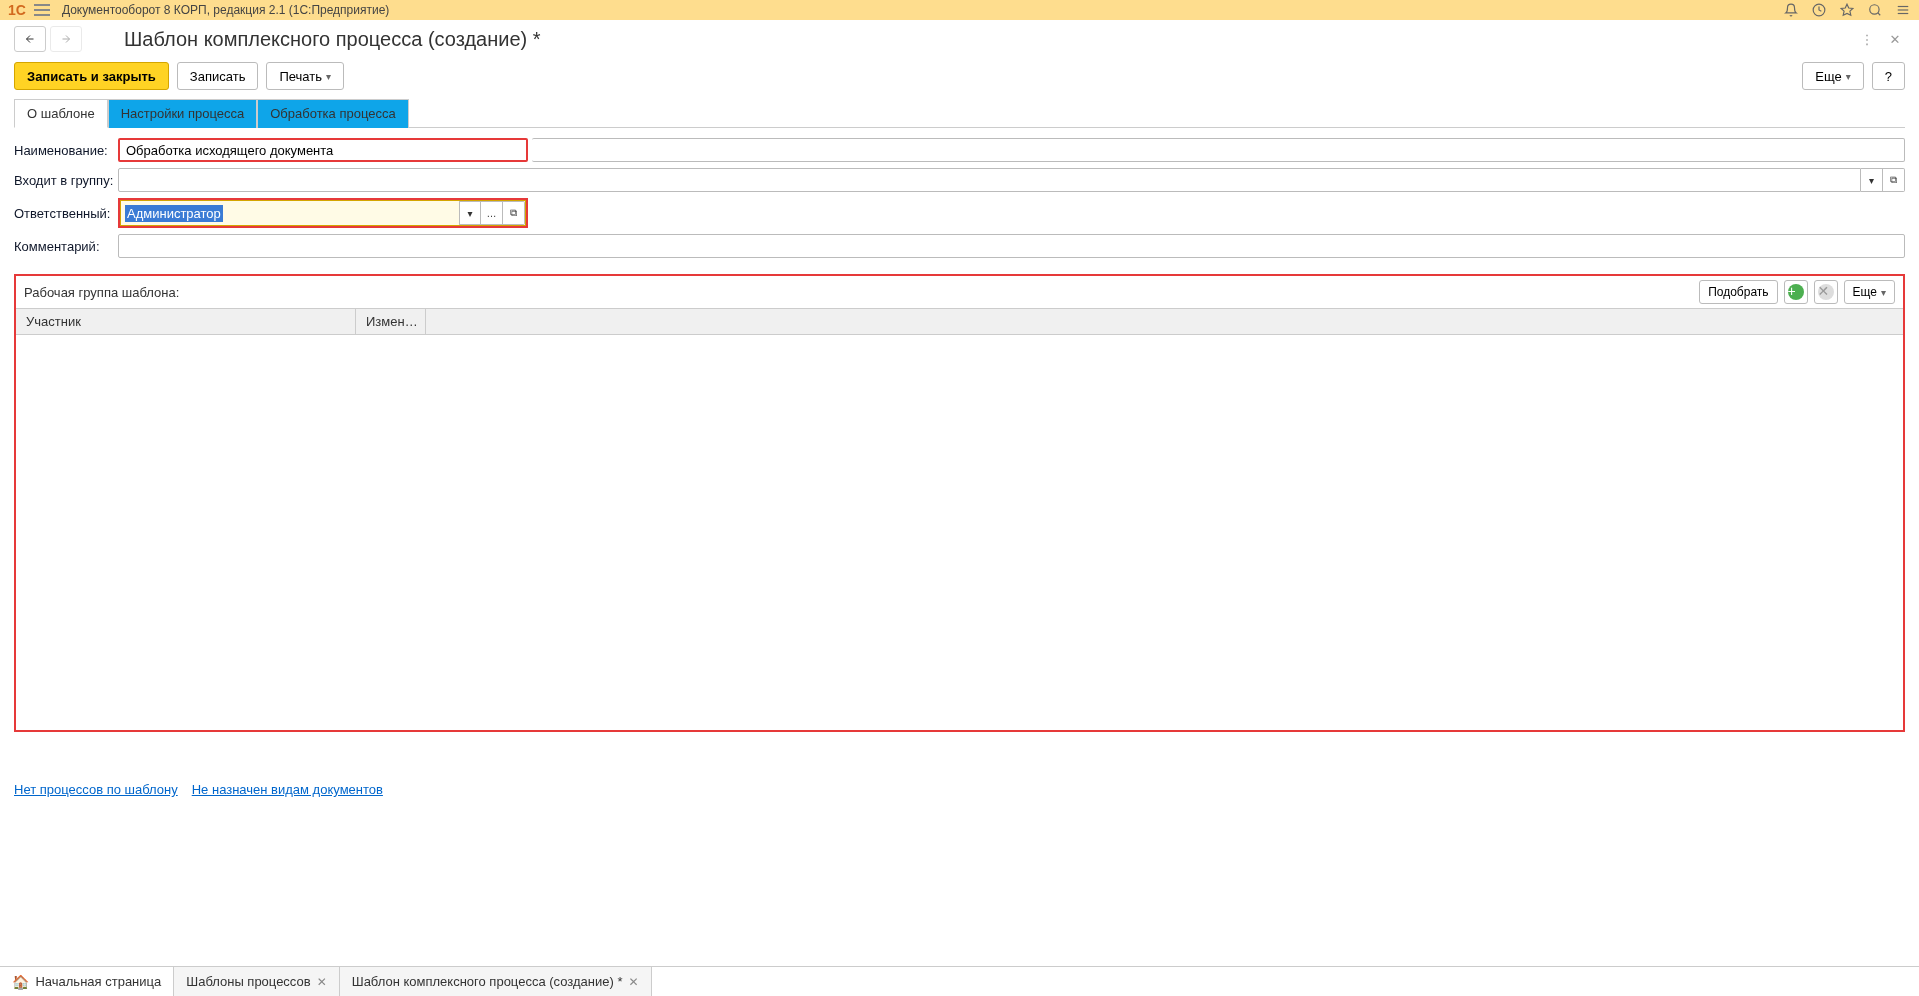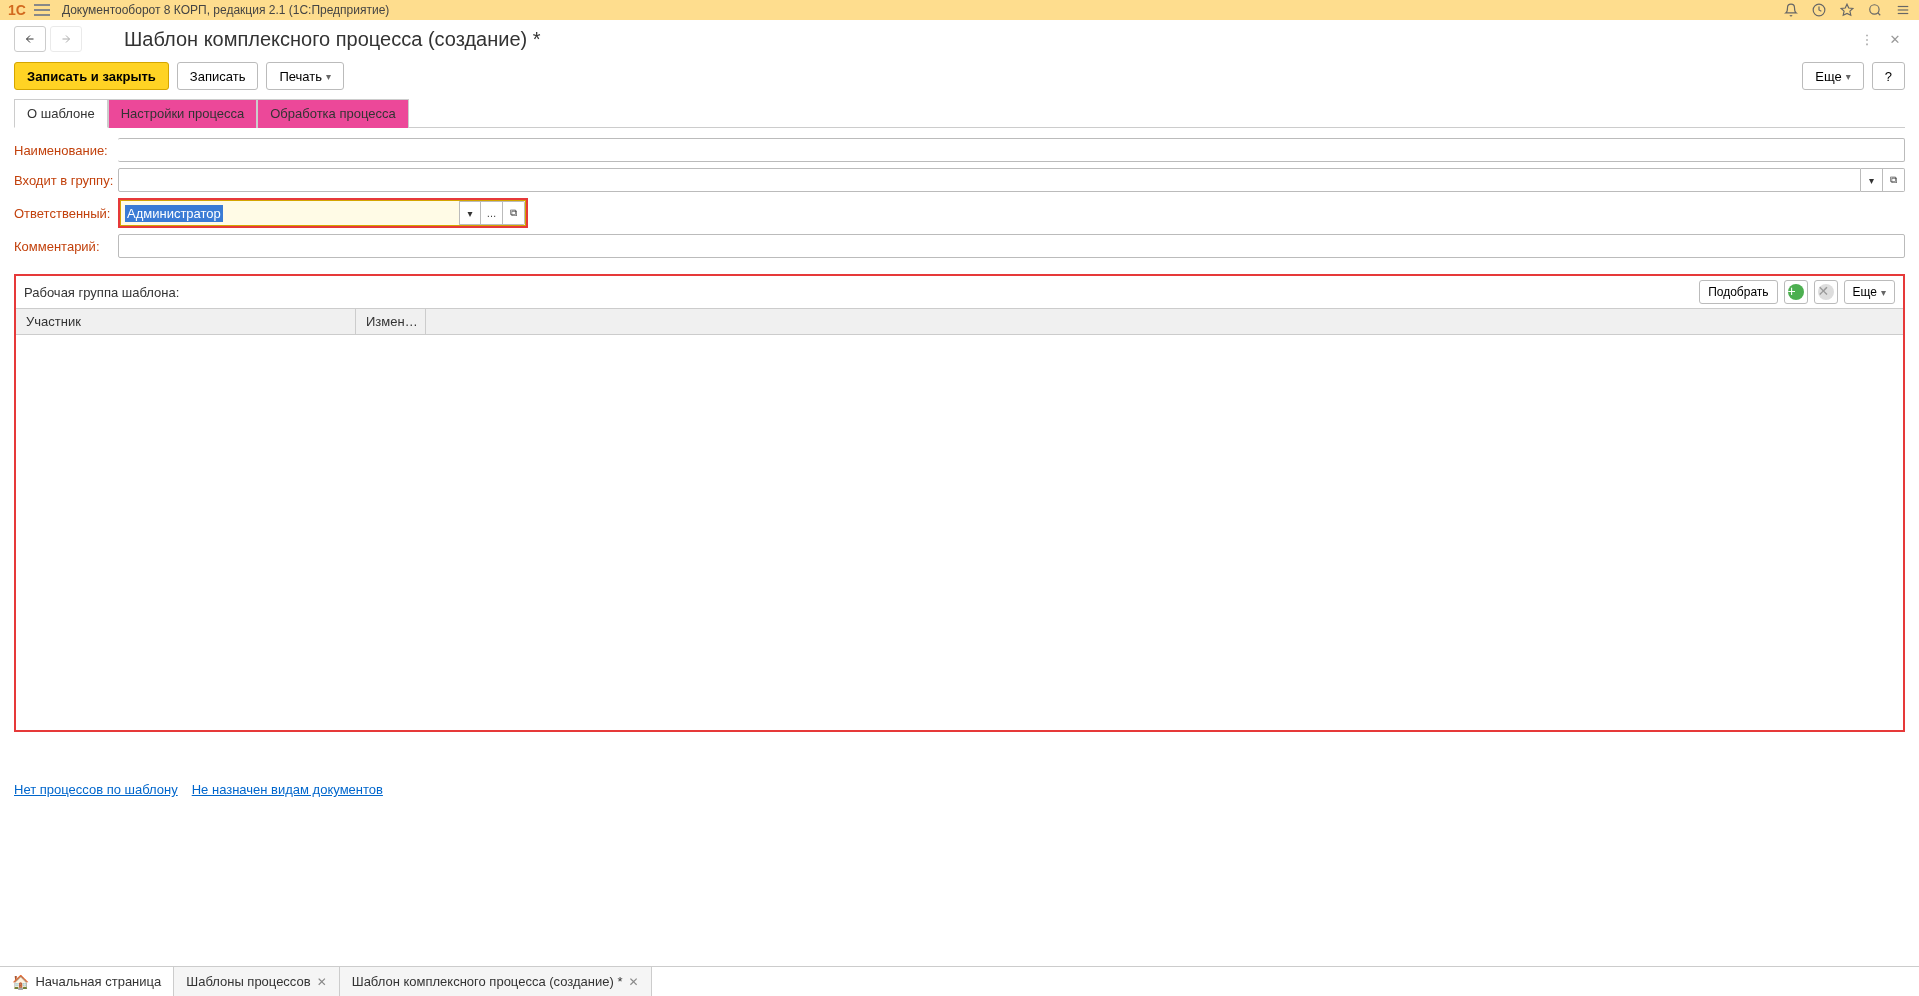--- a/index.html
+++ b/index.html
@@ -23,26 +23,26 @@
 .icon-btn { width: 20px; height: 20px; color: #999; cursor: pointer; display: flex; align-items: center; justify-content: center; }
 
 .toolbar { display: flex; align-items: center; padding: 4px 14px 8px; gap: 8px; }
 .btn { height: 28px; padding: 0 12px; border: 1px solid #bbb; border-radius: 3px; background: #fff; cursor: pointer; font-size: 13px; display: inline-flex; align-items: center; gap: 4px; }
 .btn-primary { background: #ffd324; border-color: #d4a500; font-weight: bold; }
 .btn-small { height: 24px; padding: 0 8px; font-size: 12px; }
 .btn .caret { font-size: 10px; color: #666; }
 .toolbar-right { margin-left: auto; display: flex; gap: 8px; }
 
 .tabs { display: flex; border-bottom: 1px solid #ccc; margin: 0 14px; }
-.tab { padding: 6px 12px; border: 1px solid #ccc; border-bottom: none; background: #ec4899; cursor: pointer; font-size: 13px; position: relative; top: 1px; }
+.tab { padding: 6px 12px; border: 1px solid #ccc; border-bottom: none; background: #0ea5e9; cursor: pointer; font-size: 13px; position: relative; top: 1px; }
 .tab.active { background: #fff; border-bottom: 1px solid #fff; }
 
 .form-content { padding: 10px 14px; }
 .form-row { display: flex; align-items: center; margin-bottom: 6px; gap: 4px; }
-.form-label { width: 100px; text-align: left; font-size: 13px; color: #c2410c; }
+.form-label { width: 100px; text-align: left; font-size: 13px; color: #0f172a; }
 .form-input { flex: 1; height: 24px; border: 1px solid #bbb; border-radius: 2px; padding: 0 6px; font-size: 13px; background: #fff; }
 .highlight-box { border: 2px solid #e63939 !important; }
 .input-group { display: flex; flex: 1; }
 .input-group .form-input { border-radius: 2px 0 0 2px; }
 .input-group-btn { width: 22px; height: 24px; border: 1px solid #bbb; border-left: none; background: #fff; display: flex; align-items: center; justify-content: center; cursor: pointer; font-size: 10px; }
 .input-group-btn:last-child { border-radius: 0 2px 2px 0; }
 .selected-text { background: #3a7bd5; color: #fff; padding: 1px 2px; }
 
 .section { margin: 0 14px; border: 2px solid #e63939; padding: 0; }
 .section-header { display: flex; align-items: center; padding: 4px 8px; }
@@ -158,20 +158,21 @@
 
 <div class="tabs">
   <div class="tab active">О шаблоне</div>
   <div class="tab">Настройки процесса</div>
   <div class="tab">Обработка процесса</div>
 </div>
 
 <div class="form-content">
   <div class="form-row">
     <div class="form-label">Наименование:</div>
+    <input class="form-input highlight-box" style="width: 410px; flex: 0 0 auto;" value="Обработка исходящего документа">
     <input class="form-input" style="border-left: none;">
   </div>
   <div class="form-row">
     <div class="form-label">Входит в группу:</div>
     <div class="input-group">
       <input class="form-input" value="" style="">
       <div class="input-group-btn">▾</div>
       <div class="input-group-btn">⧉</div>
     </div>
   </div>

